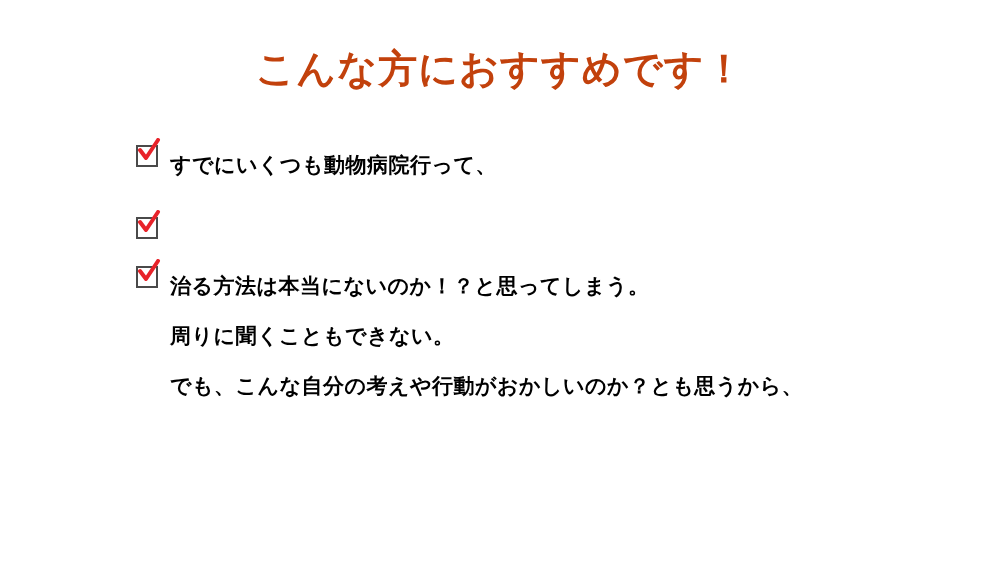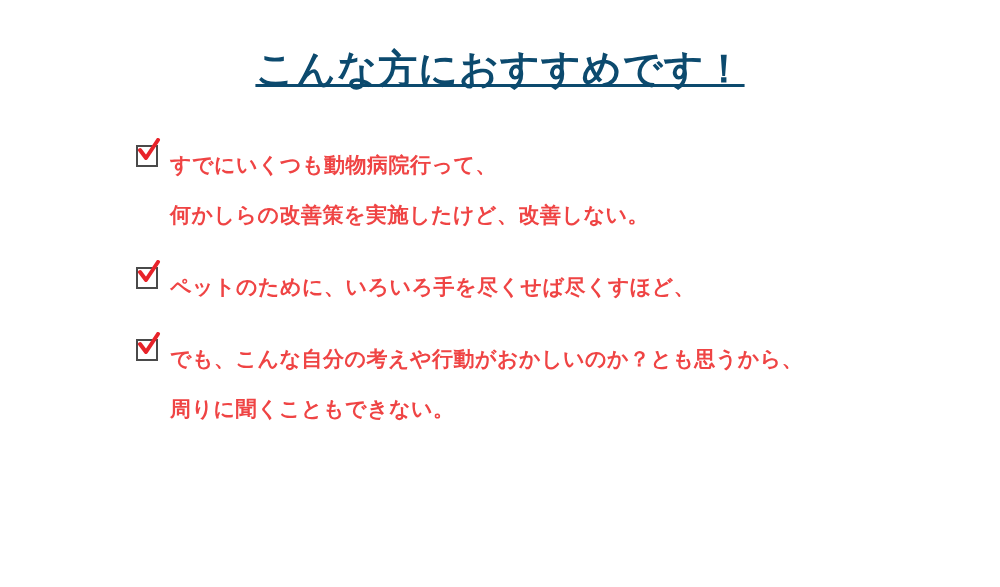--- a/index.html
+++ b/index.html
@@ -20,22 +20,21 @@
     height: 587px;
     box-sizing: border-box;
   }
   .title {
     margin: 0;
     padding-top: 42px;
     text-align: center;
     font-size: 39px;
     font-weight: bold;
     letter-spacing: 1px;
-    color: #0c4a6e;
-    text-decoration: underline;
+    color: #c2410c;
   }
   .list {
     margin: 0;
     padding: 0;
     list-style: none;
     margin-top: 44px;
     padding-left: 136px;
   }
   .item {
     display: flex;
@@ -61,21 +60,21 @@
     height: 26px;
     display: block;
   }
   .lines {
     flex: 1 1 auto;
   }
   .line {
     font-size: 21px;
     font-weight: bold;
     line-height: 50px;
-    color: #ef4444;
+    color: #000000;
     letter-spacing: 0.5px;
     white-space: nowrap;
   }
 </style>
 </head>
 <body>
 
 <div class="page">
 
   <h1 class="title">こんな方におすすめです！</h1>
@@ -83,41 +82,40 @@
   <ul class="list">
 
     <li class="item">
       <span class="check">
         <svg viewBox="0 0 26 26" aria-hidden="true">
           <path d="M4 12 L10 20 L22 2" fill="none" stroke="#e8232a" stroke-width="4" stroke-linecap="round" stroke-linejoin="round"></path>
         </svg>
       </span>
       <span class="lines">
         <div class="line">すでにいくつも動物病院行って、</div>
-        <div class="line">何かしらの改善策を実施したけど、改善しない。</div>
       </span>
     </li>
 
     <li class="item">
       <span class="check">
         <svg viewBox="0 0 26 26" aria-hidden="true">
           <path d="M4 12 L10 20 L22 2" fill="none" stroke="#e8232a" stroke-width="4" stroke-linecap="round" stroke-linejoin="round"></path>
         </svg>
       </span>
       <span class="lines">
-        <div class="line">ペットのために、いろいろ手を尽くせば尽くすほど、</div>
       </span>
     </li>
 
     <li class="item">
       <span class="check">
         <svg viewBox="0 0 26 26" aria-hidden="true">
           <path d="M4 12 L10 20 L22 2" fill="none" stroke="#e8232a" stroke-width="4" stroke-linecap="round" stroke-linejoin="round"></path>
         </svg>
       </span>
       <span class="lines">
+        <div class="line">治る方法は本当にないのか！？と思ってしまう。</div>
+        <div class="line">周りに聞くこともできない。</div>
         <div class="line">でも、こんな自分の考えや行動がおかしいのか？とも思うから、</div>
-        <div class="line">周りに聞くこともできない。</div>
       </span>
     </li>
 
   </ul>
 </div>
 
 </body></html>

